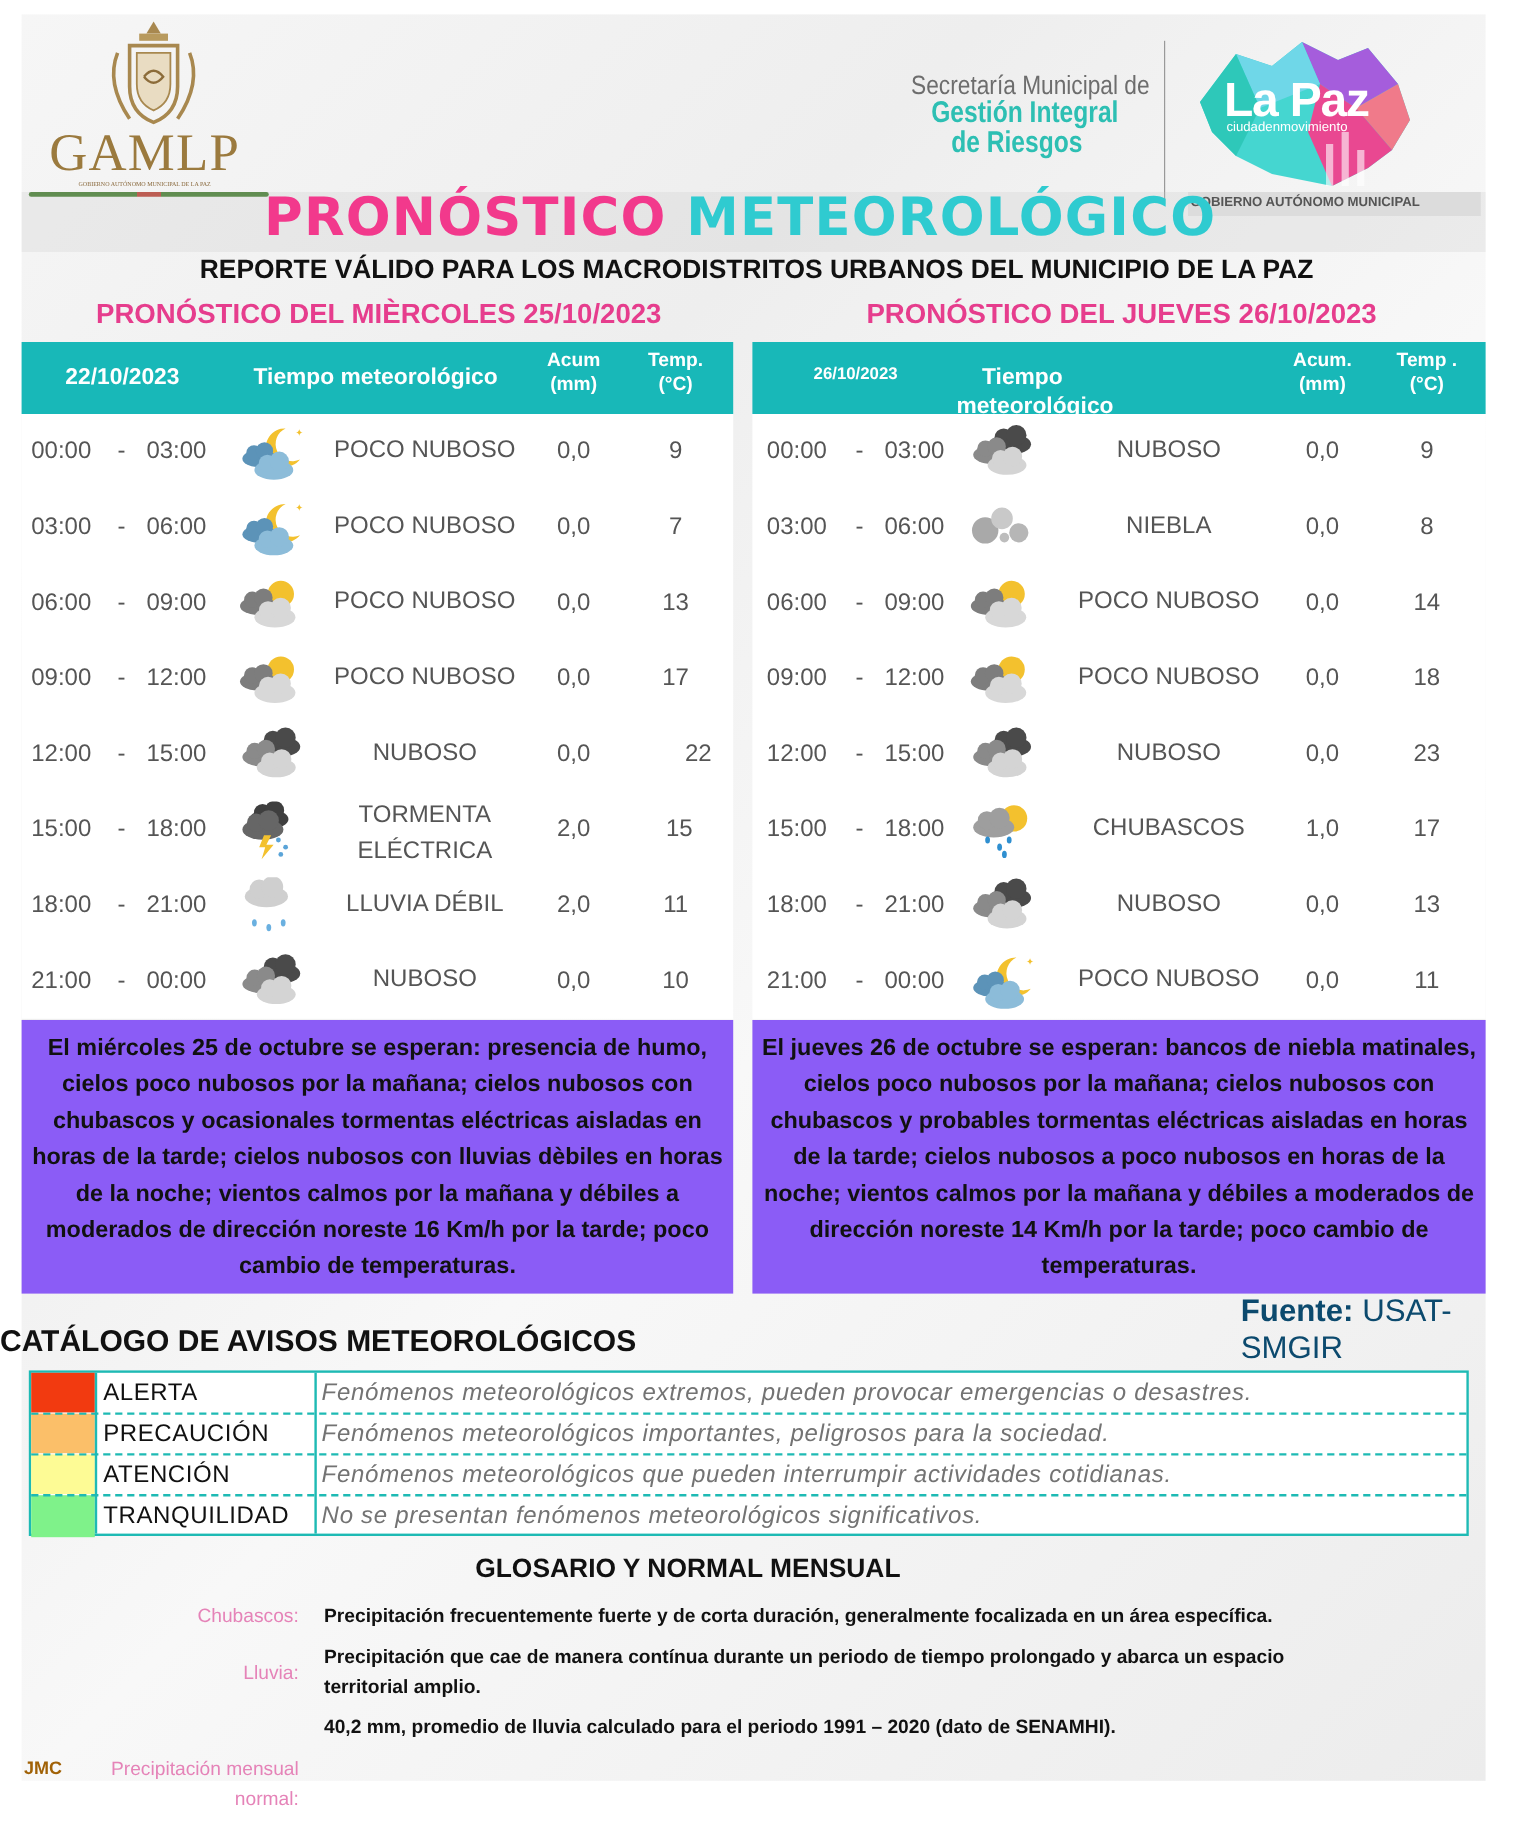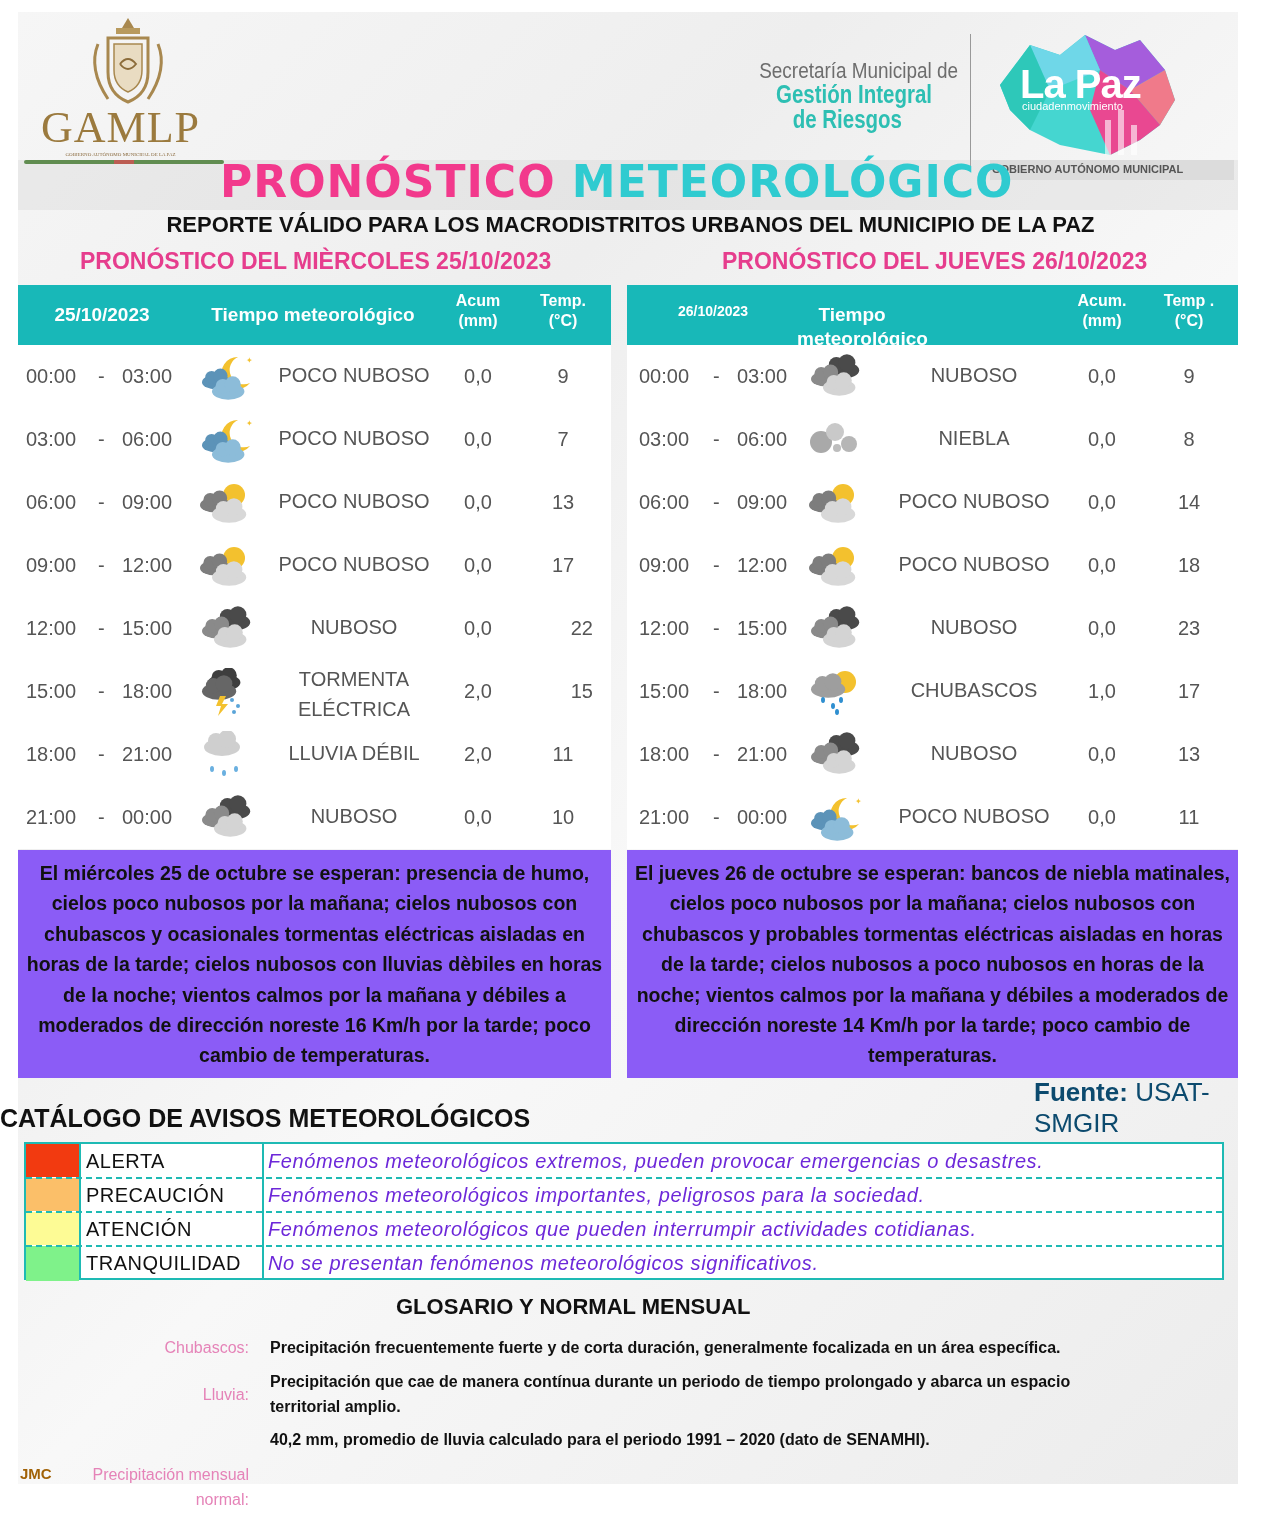--- a/index.html
+++ b/index.html
@@ -43,21 +43,21 @@
   .summary{position:absolute;top:850px;height:228px;background:#8b5cf6;font-weight:bold;font-size:19.5px;line-height:30.4px;text-align:center;color:#111;box-sizing:border-box;padding:8px 6px;}
   .summary.l{left:18px;width:593px;} .summary.r{left:627px;width:611px;}
   .fuente{position:absolute;left:1034px;top:1077px;font-size:26px;color:#0c4a6e;}
   .fuente b{font-weight:bold;}
   
   .cat-title{position:absolute;left:0;width:1261px;top:1104px;text-align:left;font-size:25px;font-weight:bold;color:#111;}
   .cat{position:absolute;left:24px;top:1142px;width:1200px;height:138px;border:2px solid #1ebab4;background:#fff;box-sizing:border-box;}
   .cat-row{position:absolute;left:0;width:1196px;height:34.5px;font-size:20px;}
   .cat-row .sw{position:absolute;left:0;top:0;width:53px;height:100%;}
   .cat-row .lab{position:absolute;left:60px;top:6px;color:#111;letter-spacing:.5px;}
-  .cat-row .desc{position:absolute;left:242px;top:6px;font-style:italic;color:#6d28d9;letter-spacing:.6px;}
+  .cat-row .desc{position:absolute;left:242px;top:6px;font-style:italic;color:#737373;letter-spacing:.6px;}
   .cat-row.dash{border-bottom:2px dashed #1ebab4;box-sizing:border-box;}
   .cat-vline{position:absolute;left:236px;top:0;width:1.5px;height:100%;background:#1ebab4;}
   .cat-vline2{position:absolute;left:53px;top:0;width:1.5px;height:100%;background:#1ebab4;}
   
   .glo-title{position:absolute;left:396px;top:1294px;font-size:22px;font-weight:bold;color:#111;}
   .glo-term{position:absolute;right:1012px;text-align:right;font-size:16px;color:#e583b8;line-height:25px;}
   .glo-def{position:absolute;left:270px;font-size:16px;font-weight:bold;color:#111;line-height:25px;width:860px;}
   .jmc{position:absolute;left:20px;top:1465px;font-size:15px;font-weight:bold;color:#a16207;}
 </style>
 </head>
@@ -108,21 +108,21 @@
   <span class="p1">PRONÓSTICO</span>
   <span class="p2">METEOROLÓGICO</span>
 </div>
 <div class="subtitle">REPORTE VÁLIDO PARA LOS MACRODISTRITOS URBANOS DEL MUNICIPIO DE LA PAZ</div>
 
 <div class="dayhead l">PRONÓSTICO DEL MIÈRCOLES 25/10/2023</div>
 <div class="dayhead r">PRONÓSTICO DEL JUEVES 26/10/2023</div>
 
 <div class="tbl l" id="tbl0">
     <div class="thead">
-      <span style="left:14px;width:140px;top:18px;font-size:19px;">25/10/2023</span>
+      <span style="left:14px;width:140px;top:18px;font-size:19px;">22/10/2023</span>
       <span style="left:170px;width:250px;top:18px;font-size:19px;">Tiempo meteorológico</span>
       <span style="left:420px;width:80px;top:6px;font-size:16px;"><span style="position:static">Acum</span><br><span style="position:static">(mm)</span></span>
       <span style="left:505px;width:80px;top:6px;font-size:16px;"><span style="position:static">Temp.</span><br><span style="position:static">(°C)</span></span>
     </div>
     <div class="tbody">
       <div class="row">
         <span style="left:8px;top:20px;">00:00</span>
         <span style="left:80px;top:20px;">-</span>
         <span style="left:104px;top:20px;">03:00</span>
         <svg class="icon" style="left:180px;top:8px;" viewBox="0 0 60 50">
@@ -247,21 +247,21 @@
             <circle cx="12" cy="8" r="8" fill="#666"></circle>
             <circle cx="23" cy="6" r="9" fill="#666"></circle>
           </g>
           <polygon points="22,28 28,28 24,36 30,36 20,48 23,38 18,38" fill="#f3c12e"></polygon>
           <circle cx="34" cy="32" r="2" fill="#5aa4d8"></circle>
           <circle cx="40" cy="38" r="2" fill="#5aa4d8"></circle>
           <circle cx="36" cy="44" r="2" fill="#5aa4d8"></circle>
         </svg>
         <span style="left:246px;width:180px;text-align:center;top:4px;line-height:30px;"><span style="position:static">TORMENTA</span><br><span style="position:static">ELÉCTRICA</span></span>
         <span style="left:430px;width:60px;text-align:center;top:20px;">2,0</span>
-        <span style="left:515px;width:60px;text-align:right;top:20px;">15</span>
+        <span style="left:537px;width:60px;text-align:left;top:20px;">15</span>
       </div>
       <div class="row">
         <span style="left:8px;top:20px;">18:00</span>
         <span style="left:80px;top:20px;">-</span>
         <span style="left:104px;top:20px;">21:00</span>
         <svg class="icon" style="left:180px;top:8px;" viewBox="0 0 60 50">
           <g transform="translate(6,2) scale(1)">
             <ellipse cx="18" cy="14" rx="18" ry="9" fill="#cfcfcf"></ellipse>
             <circle cx="12" cy="8" r="8" fill="#cfcfcf"></circle>
             <circle cx="23" cy="6" r="9" fill="#cfcfcf"></circle>

